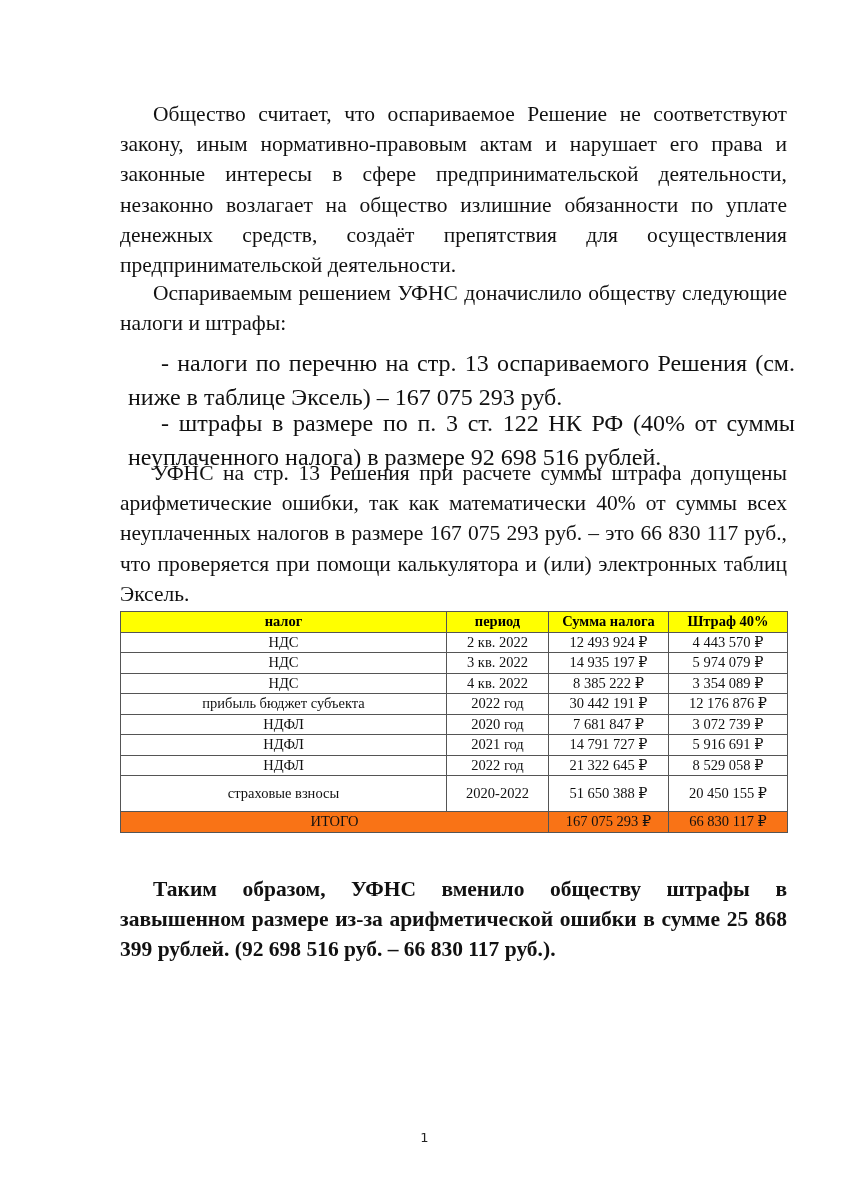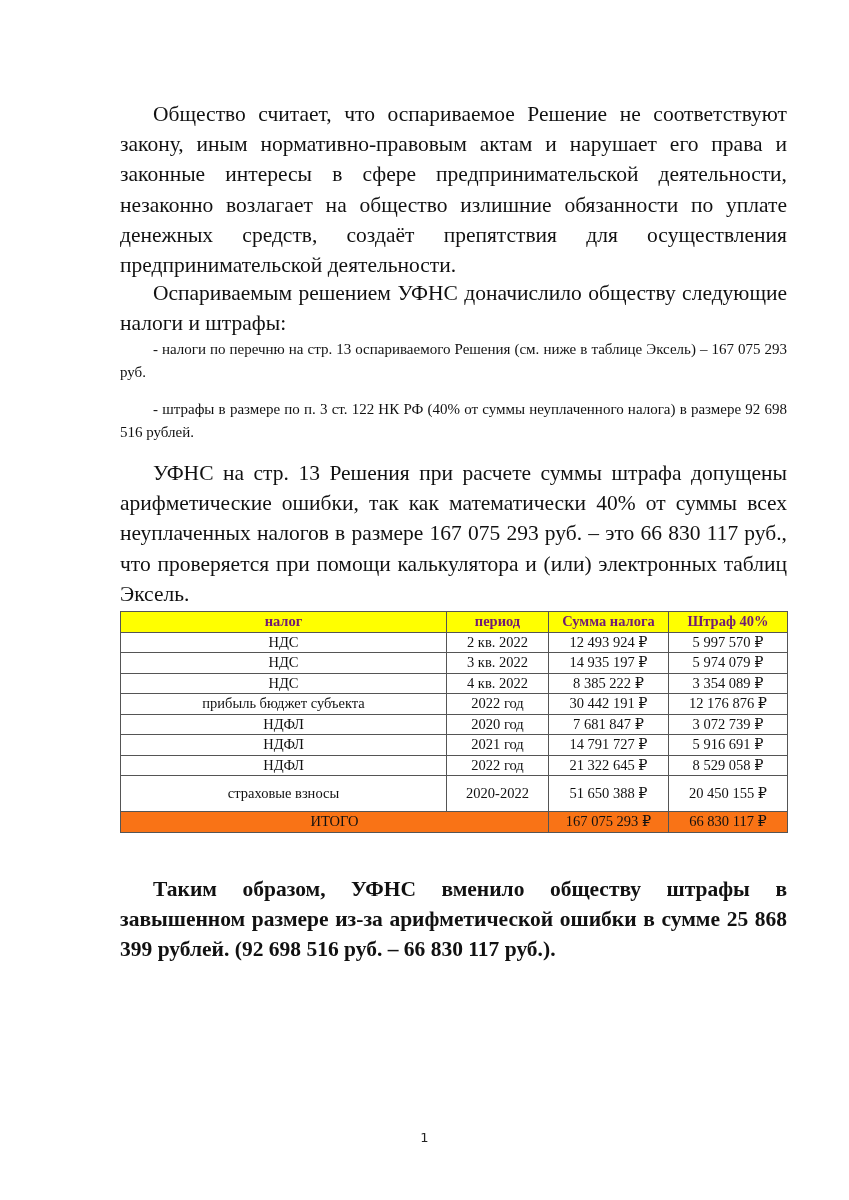--- a/index.html
+++ b/index.html
@@ -2,26 +2,26 @@
 <html><head>
 <meta charset="utf-8">
 <style>
   html, body { margin:0; padding:0; background:#fff; }
   body { width:849px; height:1200px; position:relative; overflow:hidden;
          font-family:"Liberation Serif", "DejaVu Serif", serif; color:#111; }
   .page { position:absolute; left:0; top:16px; width:751px; height:1200px; }
   .para { position:absolute; left:120px; width:667px; font-size:21.5px; line-height:30.2px;
           text-align:justify; text-indent:33px; margin:0; }
   .para.bold { font-weight:bold; }
-  .list-item { position:absolute; left:120px; width:667px; font-size:15px; line-height:23px;
-          text-align:justify; text-indent:33px; margin:0; }
+  .list-item { position:absolute; left:120px; width:667px; font-size:24px; line-height:34px;
+          text-align:justify; text-indent:33px; margin:8px; }
   table.tax { position:absolute; left:120px; top:595px; width:667px; border-collapse:collapse;
           font-size:14.5px; table-layout:fixed; }
   table.tax th, table.tax td { border:1px solid #555; text-align:center; padding:0; height:19.5px; line-height:19px; }
-  table.tax th { background:#ffff00; font-weight:bold; color:#701a75; }
+  table.tax th { background:#ffff00; font-weight:bold; color:#000000; }
   table.tax tr.tall td { height:35px; }
   table.tax tr.total td { background:#f97316; font-weight:normal; }
   .pagenum { position:absolute; left:0; width:849px; top:1114px; text-align:center;
           font-family:"DejaVu Sans", sans-serif; font-size:13px; color:#222; }
 </style>
 </head>
 <body>
 
 <div class="page">
 
@@ -44,21 +44,21 @@
         <th>период</th>
         <th>Сумма налога</th>
         <th>Штраф 40%</th>
       </tr>
     </thead>
     <tbody>
       <tr>
         <td>НДС</td>
         <td>2 кв. 2022</td>
         <td>12 493 924 ₽</td>
-        <td>5 997 570 ₽</td>
+        <td>4 443 570 ₽</td>
       </tr>
       <tr>
         <td>НДС</td>
         <td>3 кв. 2022</td>
         <td>14 935 197 ₽</td>
         <td>5 974 079 ₽</td>
       </tr>
       <tr>
         <td>НДС</td>
         <td>4 кв. 2022</td>

